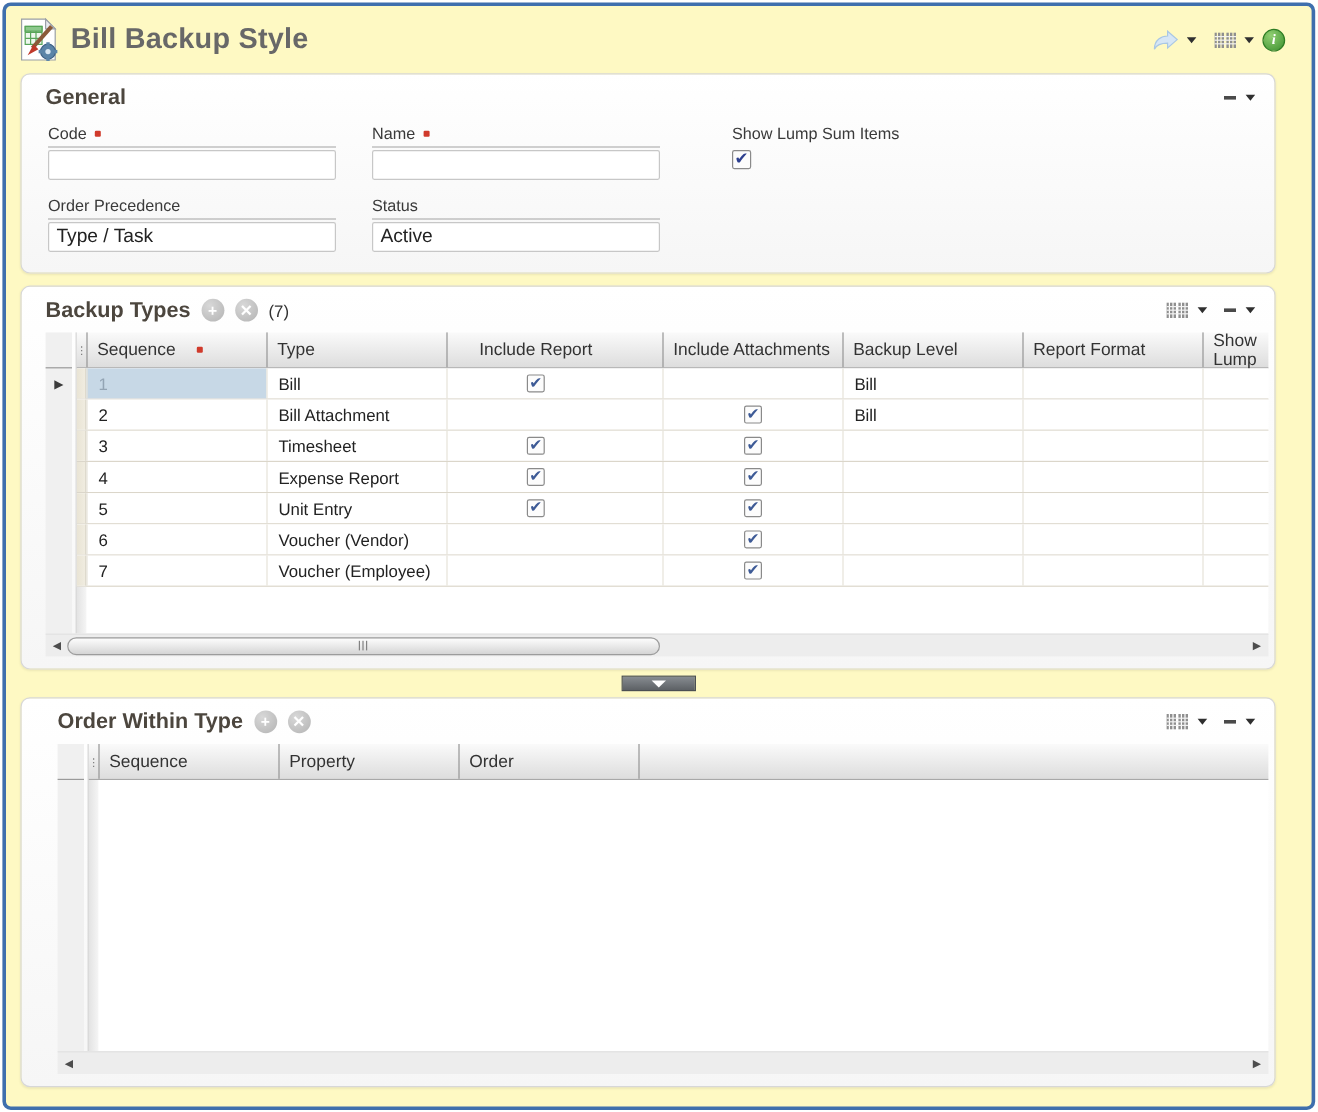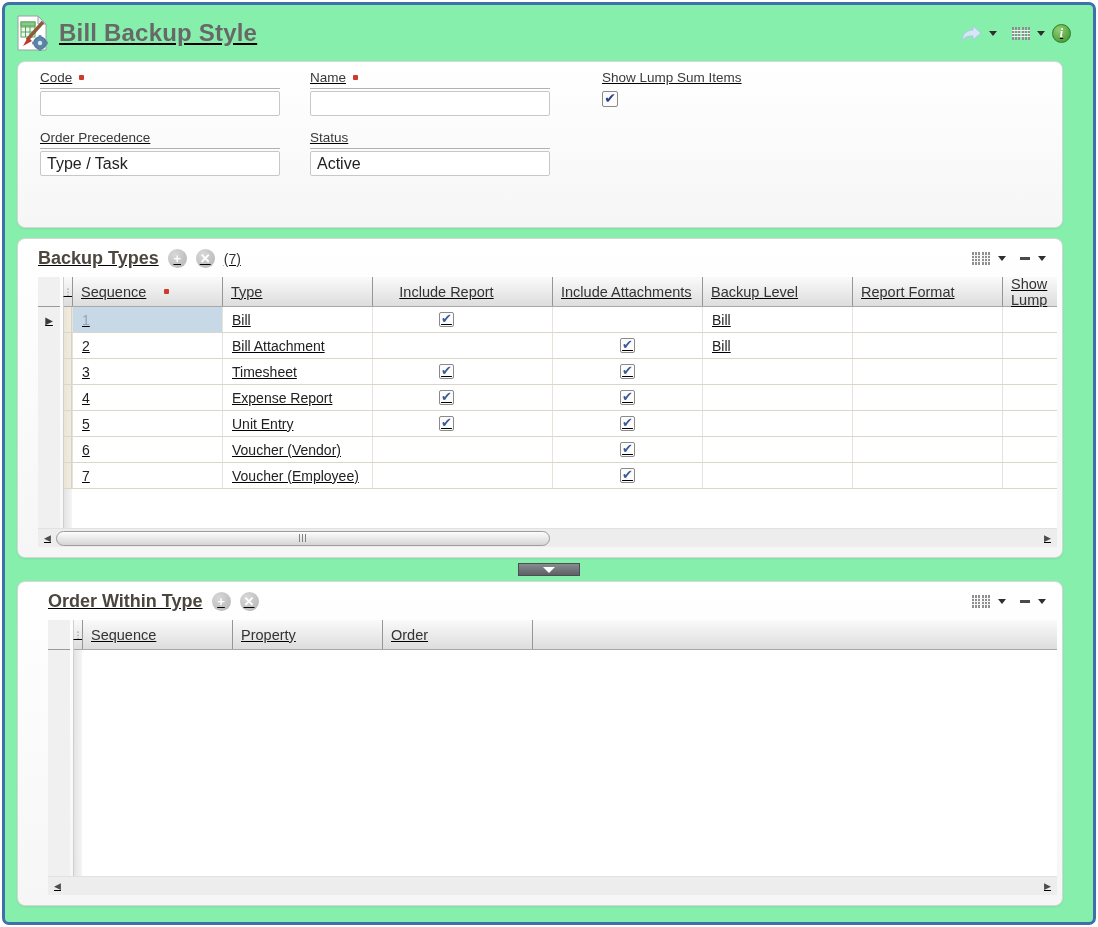--- a/index.html
+++ b/index.html
@@ -1,20 +1,20 @@
 <!DOCTYPE html>
 <html><head>
 <meta charset="utf-8">
 <style>
   * { box-sizing: border-box; margin: 0; padding: 0; }
   html,body { background:#fff; font-family:"Liberation Sans", sans-serif; }
   .app {
     width:1094px; height:923px; margin:2px;
     border:3px solid #3f6fad; border-radius:7px;
-    background:#86efac; overflow:hidden; position:relative;text-decoration:underline;
+    background:#fef9c3; overflow:hidden; position:relative;
   }
 
   
   .page-header { display:flex; align-items:center; height:56px; padding:0 22px 0 10px; }
   .app-icon { width:34px; height:38px; margin-right:10px; }
   .page-title { font-size:24px; font-weight:bold; color:#686868; letter-spacing:.2px; }
   .header-tools { margin-left:auto; display:flex; align-items:center; gap:7px; }
   .tri-down { width:0; height:0; border-left:4px solid transparent; border-right:4px solid transparent; border-top:5px solid #2f2f2f; }
   .info-icon { width:19px; height:19px; border-radius:50%;
     background:radial-gradient(circle at 35% 28%, #90cf72, #3c8f2e);
@@ -38,21 +38,21 @@
   
   .general-body { padding:8px 0 18px 22px; }
   .field-row { display:flex; margin-bottom:14px; }
   .field { width:240px; margin-right:30px; }
   .field-label { font-size:13.5px; color:#3a3a3a; padding-bottom:3px;
     border-bottom:1px solid #b2b2b2; display:flex; align-items:center; gap:7px; }
   .req { width:5px; height:5px; background:#d03a2b; border-radius:1px; display:inline-block; }
   .field input[type=text] { margin-top:2px; width:100%; height:25px; border:1px solid #c7c7c7;
     border-radius:2px; font-size:16px; color:#222; padding:0 6px; background:#fff;
     font-family:"Liberation Sans", sans-serif; }
-  .checkbox-field { width:auto; margin-left:22px; }
+  .checkbox-field { width:auto; margin-left:30px; }
   .checkbox-field .field-label { border-bottom:none; }
   .cb { width:16px; height:16px; border:1px solid #8a8a8a; border-radius:2px; background:#fcfcfc;
     display:inline-flex; align-items:center; justify-content:center; position:relative; }
   .cb.checked::after { content:"\2714"; color:#2c3f8f; font-size:14px; line-height:1; margin-top:-3px; }
 
   
   .grid-wrap { display:flex; padding:4px 5px 0 20px; flex:1; min-height:0; }
   .gutter { width:22px; background:#f0f0f0; margin-right:3px; flex:none; }
   .gutter .gutter-head { height:30px; border-bottom:1px solid #9a9a9a; }
   .gutter .row-arrow { height:26px; display:flex; align-items:center; justify-content:center;
@@ -156,20 +156,27 @@
             <rect x="0" y="6" width="18" height="1"></rect>
             <rect x="0" y="9" width="18" height="1"></rect>
           </g>
       </svg>
       <span class="tri-down"></span>
       <span class="info-icon">i</span>
     </div>
   </div>
 
   <div class="panel panel-general">
+    <div class="panel-header">
+      <span class="panel-title">General</span>
+      <div class="panel-tools">
+        <span class="minus-glyph"></span>
+        <span class="tri-down"></span>
+      </div>
+    </div>
     <div class="general-body">
       <div class="field-row">
         <div class="field">
           <div class="field-label">
             <span>Code</span>
             <span class="req"></span>
           </div>
           <input type="text" value="" style="">
         </div>
         <div class="field">

